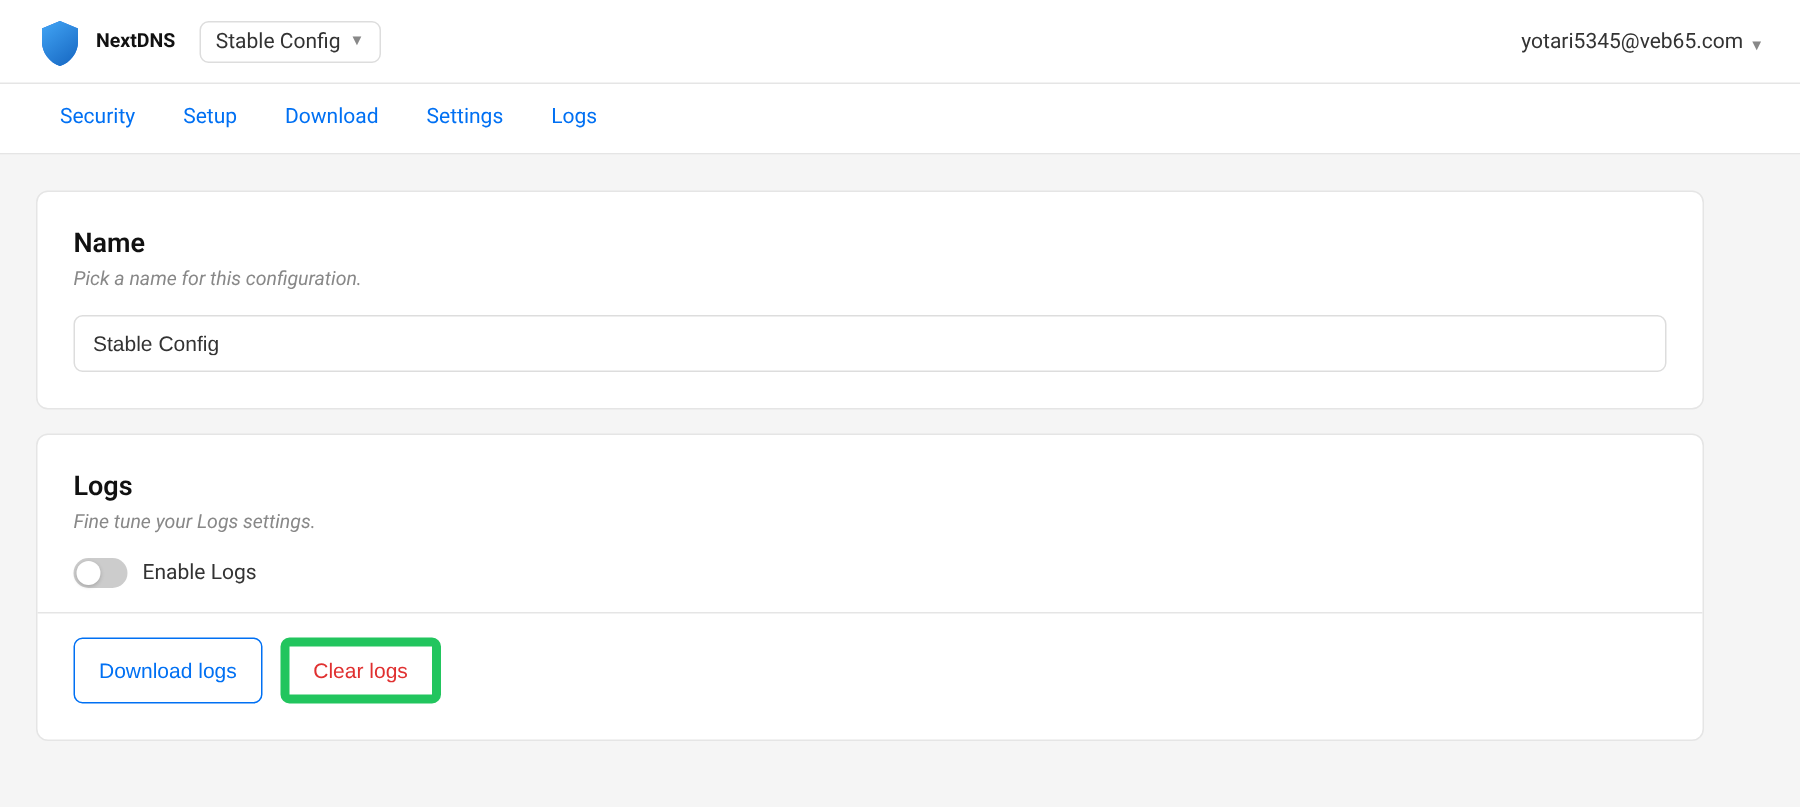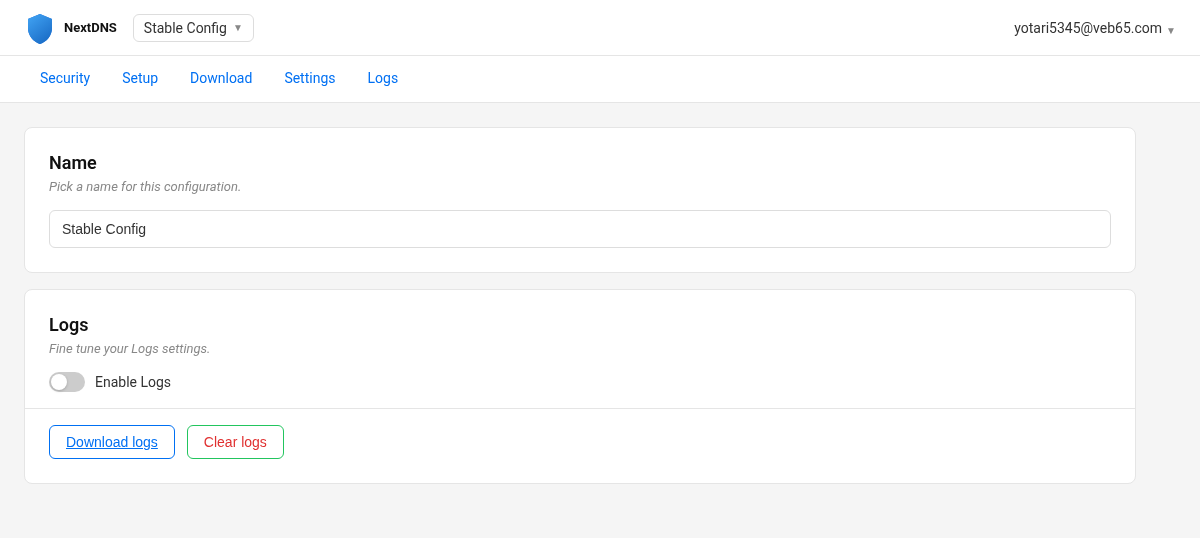--- a/index.html
+++ b/index.html
@@ -178,24 +178,23 @@
       padding: 8px 16px;
       border-radius: 6px;
       font-size: 14px;
       cursor: pointer;
       font-weight: 500;
     }
     .btn-outline-blue {
       border: 1px solid #0070f3;
       color: #0070f3;
       background: #fff;
-      text-decoration: underline;
     }
     .btn-outline-red {
-      border: 1px solid #22c55e;
+      border: 6px solid #22c55e;
       color: #e03030;
       background: #fff;
     }
   </style>
 </head>
 <body>
 
 <div class="header">
   <div class="header-left">
     <div class="logo">

